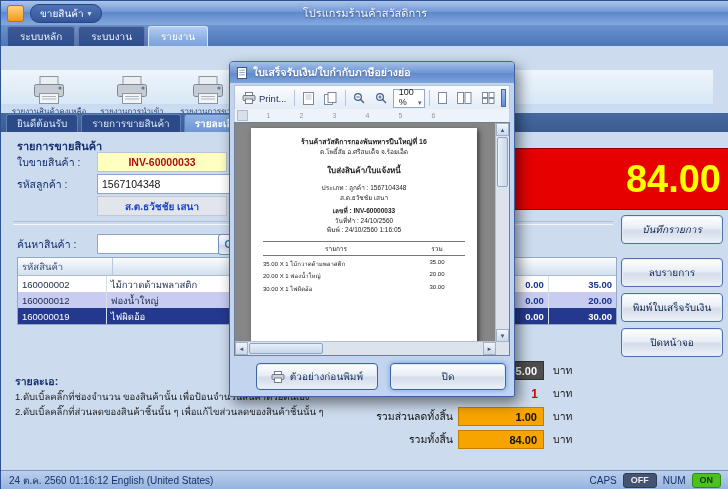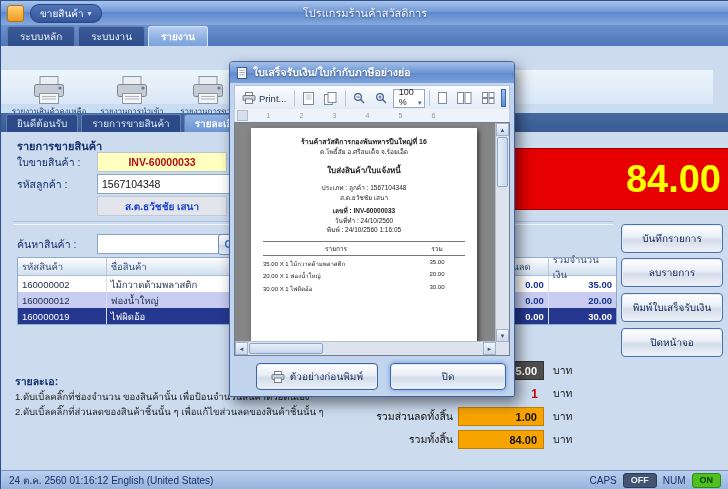--- a/index.html
+++ b/index.html
@@ -15,21 +15,21 @@
     background:linear-gradient(#4f74b6,#33549a);border:1px solid #2a4584;border-radius:9px;color:#fff;font-size:10px;}
   .qa-pill .chev{font-size:8px;color:#cfe0f8;}
   .win-title{position:absolute;left:0;right:0;text-align:center;color:#f2f6ff;font-size:11px;
     text-shadow:0 1px 2px rgba(0,0,0,.45);pointer-events:none;}
 
   
   .ribbon-tabs{position:absolute;top:24px;left:0;right:0;height:21px;
     background:linear-gradient(#6b92cf,#4d76b8);display:flex;align-items:flex-end;padding:0 6px;gap:3px;z-index:2;}
   .rtab{height:19px;line-height:19px;padding:0 12px;font-size:10px;color:#eef3fc;
     background:rgba(21,45,105,.55);border:1px solid rgba(255,255,255,.22);border-bottom:none;border-radius:3px 3px 0 0;margin-top:31px;}
-  .rtab.active{background:linear-gradient(#b5cdf0,#8db0e2 60%,#7ba2da);color:#fff;font-weight:bold;border-color:#d6e4f8;}
+  .rtab.active{background:linear-gradient(#b5cdf0,#8db0e2 60%,#7ba2da);color:#fff;font-weight:normal;border-color:#d6e4f8;}
 
   
   .ribbon-body{position:absolute;top:45px;left:0;right:16px;height:67px;
     background:linear-gradient(#eef5fc,#d9e7f6 50%,#c8dbf0 51%,#d3e3f4);border-bottom:1px solid #8fafd6;z-index:1;margin-top:24px;}
   .ritem{position:absolute;top:5px;display:flex;flex-direction:column;align-items:center;gap:2px;
     font-size:8px;color:#29406f;text-align:center;line-height:1.15;}
   .rsep{position:absolute;top:8px;bottom:8px;width:1px;background:linear-gradient(#cfdef1,#9db8da);}
 
   
   .page-tabs{position:absolute;top:112px;left:0;right:0;height:19px;
@@ -237,21 +237,20 @@
     <div class="search-btn">
       <svg width="12" height="12" viewBox="0 0 12 12">
           <circle cx="5" cy="5" r="3.4" fill="none" stroke="#2d6cc0" stroke-width="1.4"></circle>
           <line x1="7.6" y1="7.6" x2="11" y2="11" stroke="#2d6cc0" stroke-width="1.6"></line>
         </svg>
     </div>
 
     <div class="sale-table">
       <div class="thead">
         <div class="th c1">รหัสสินค้า</div>
-        <div class="th c2">ชื่อสินค้า</div>
         <div class="th c3"></div>
         <div class="th c4">ส่วนลด</div>
         <div class="th c5">รวมจำนวนเงิน</div>
       </div>
       <div class="tr r0">
         <div class="td c1">160000002</div>
         <div class="td c2">ไม้กวาดด้ามพลาสติก</div>
         <div class="td c3"></div>
         <div class="td c4 num">0.00</div>
         <div class="td c5 num">35.00</div>
@@ -267,21 +266,21 @@
         <div class="td c1">160000019</div>
         <div class="td c2">ไฟผิดอ้อ</div>
         <div class="td c3"></div>
         <div class="td c4 num">0.00</div>
         <div class="td c5 num">30.00</div>
       </div>
     </div>
 
     <div class="total-display">84.00</div>
 
-    <div class="action-btn" style="top:92px;">บันทึกรายการ</div>
+    <div class="action-btn" style="top:83px;font-style:italic;">บันทึกรายการ</div>
     <div class="action-btn" style="top:126px;">ลบรายการ</div>
     <div class="action-btn" style="top:196px;">ปิดหน้าจอ</div>
     <div class="action-btn" style="top:161px;">พิมพ์ใบเสร็จรับเงิน</div>
 
     <div class="sum-row" style="top:229px;">
       <div class="sum-label"></div>
       <div class="sum-box dark">85.00</div>
       <div class="sum-cur">บาท</div>
     </div>
     <div class="sum-row" style="top:252px;">

